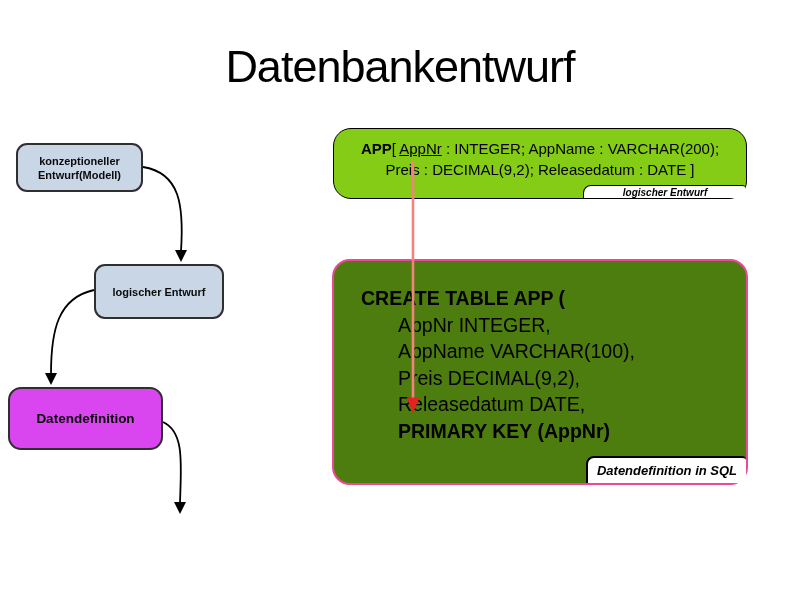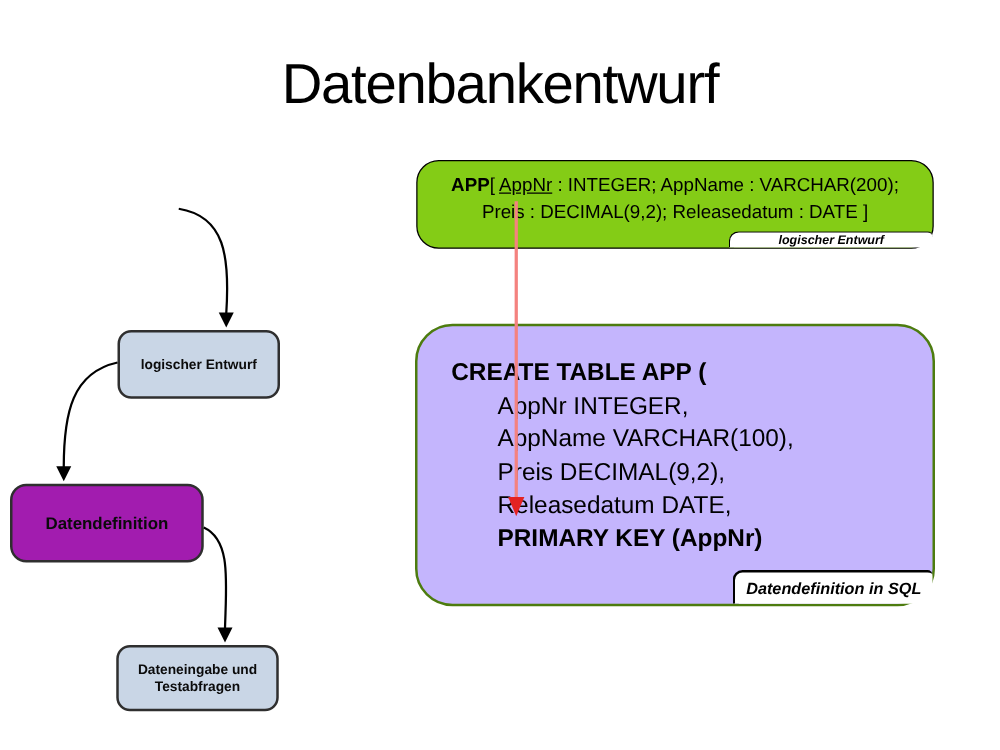--- a/index.html
+++ b/index.html
@@ -18,21 +18,21 @@
 
   
   .flow-box {
     position:absolute; box-sizing:border-box;
     border:2px solid #2f2f2f; border-radius:11px;
     display:flex; align-items:center; justify-content:center;
     text-align:center; font-weight:bold; font-size:11px; line-height:14px;
     white-space:pre-line; color:#0b0b0b;
   }
   .flow-box.blue  { background:#c9d6e6; }
-  .flow-box.green { background:#a21caf;justify-content:center; }
+  .flow-box.green { background:#d946ef;justify-content:center; }
   #step1 { left:16px;  top:143px; width:127px; height:49px; }
   #step2 { left:94px;  top:264px; width:130px; height:55px; }
   #step3 { left:8px;   top:387px; width:155px; height:63px; font-size:13.5px; border-radius:13px; }
   #step4 { left:93px;  top:516px; width:130px; height:53px; }
 
   
   .schema-box {
     position:absolute; left:333px; top:128px; width:414px; height:71px;
     box-sizing:border-box; border:1.5px solid #000; border-radius:18px;
     background:#84cc16;
@@ -40,22 +40,22 @@
   .schema-text {
     position:absolute; top:9px; left:0; right:0;
     text-align:center; font-size:15px; line-height:21px;
   }
   .schema-text .rel-name { font-weight:bold; }
   .schema-text .pk { text-decoration:underline; }
 
   
   .sql-box {
     position:absolute; left:332px; top:259px; width:416px; height:226px;
-    box-sizing:border-box; border:2px solid #4d7c0f; border-radius:30px;
-    background:#c4b5fd;
+    box-sizing:border-box; border:2px solid #ec4899; border-radius:18px;
+    background:#4d7c0f;
   }
   .sql-code {
     position:absolute; left:27px; top:24px;
     font-size:19.5px; line-height:26.5px; white-space:nowrap;
   }
   .sql-line.indent { padding-left:37px; }
   .sql-line.bold   { font-weight:bold; }
 
   
   .corner-tab {
@@ -71,29 +71,29 @@
   
   svg.overlay { position:absolute; left:0; top:0; z-index:10; pointer-events:none; }
 </style>
 </head>
 <body>
 
 <div class="slide">
 
   <div class="title">Datenbankentwurf</div>
 
+  <div id="step1" class="flow-box blue">
+    <span>konzeptioneller
+Entwurf(Modell)</span>
+  </div>
   <div id="step2" class="flow-box blue">
     <span>logischer Entwurf</span>
   </div>
   <div id="step3" class="flow-box green">
     <span>Datendefinition</span>
-  </div>
-  <div id="step4" class="flow-box blue">
-    <span>Dateneingabe und
-Testabfragen</span>
   </div>
 
   <div class="schema-box">
     <div class="schema-text">
       <div><span class="rel-name">APP</span><span>[ </span><span class="pk">AppNr</span><span> : INTEGER; AppName : VARCHAR(200);</span></div>
       <div>Preis : DECIMAL(9,2); Releasedatum : DATE ]</div>
     </div>
     <div class="corner-tab">logischer Entwurf</div>
   </div>
 

